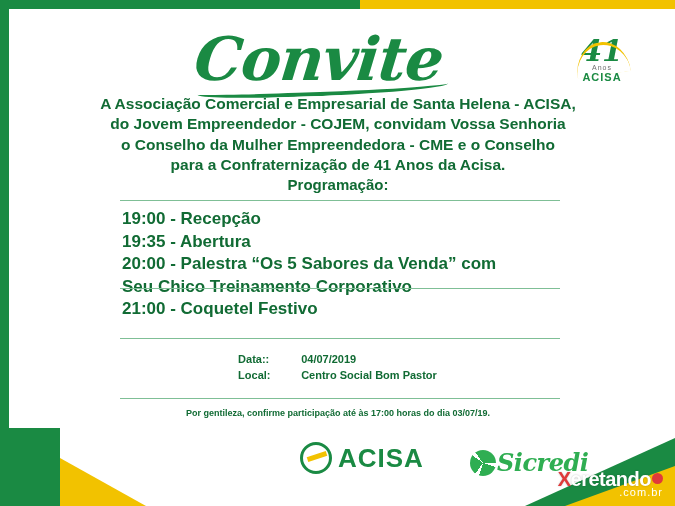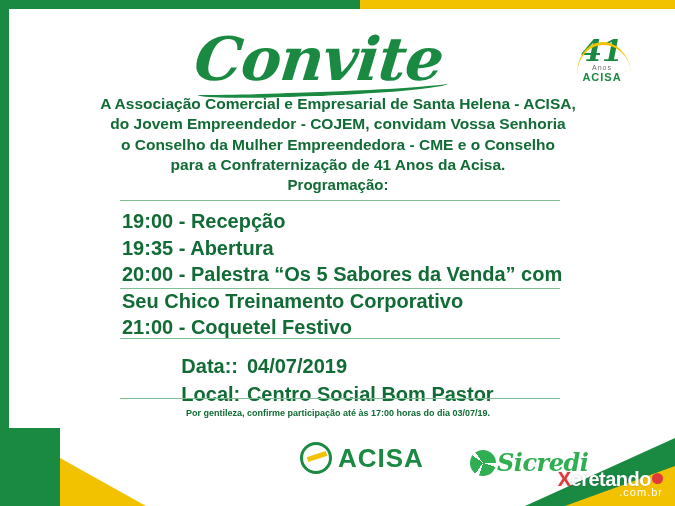--- a/index.html
+++ b/index.html
@@ -193,21 +193,21 @@
   .rule-2 { top: 288px; }
   .rule-3 { top: 338px; }
   .rule-4 { top: 398px; }
 
   .schedule {
     position: absolute;
     top: 208px;
     left: 122px;
     width: 450px;
     color: #116b34;
-    font-size: 20px;
+    font-size: 17px;
     font-weight: bold;
     line-height: 1.33;
     text-align: left;
   }
   .schedule .line { white-space: nowrap; }
 
   .notice {
     position: absolute;
     top: 296px;
     left: 18px;
@@ -220,21 +220,21 @@
   }
 
   .details {
     position: absolute;
     top: 352px;
     left: 0;
     width: 675px;
     text-align: center;
     color: #116b34;
     font-weight: bold;
-    font-size: 20px;
+    font-size: 11px;
     line-height: 1.42;
   }
   .details .dl {
     display: inline-block;
     text-align: left;
   }
   .details .label { display: inline-block; min-width: 60px; }
 
   .footnote {
     position: absolute;

